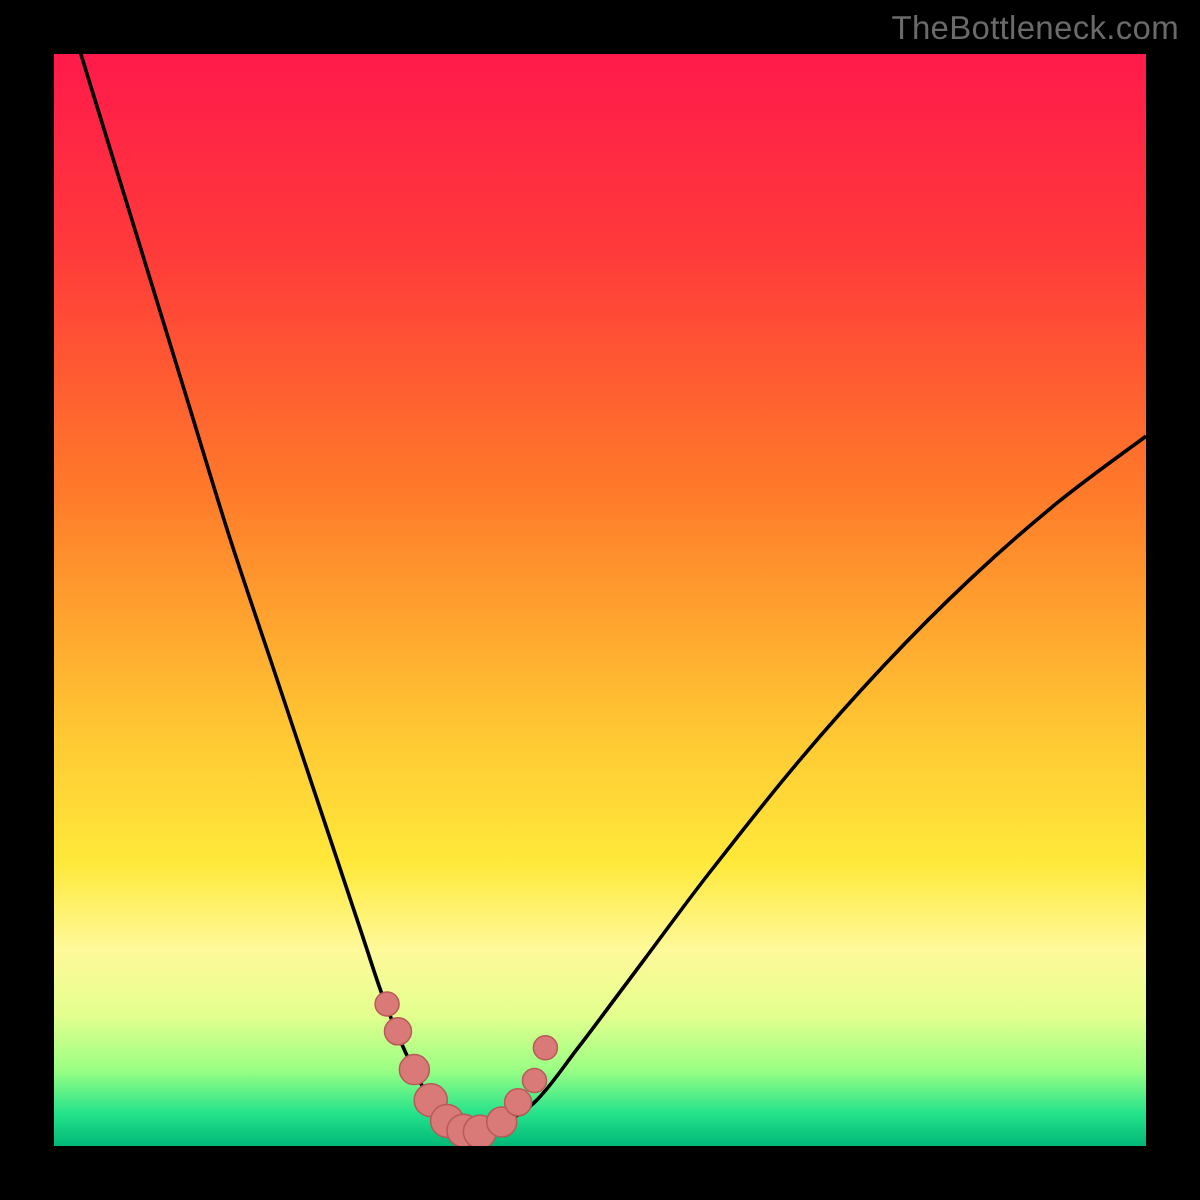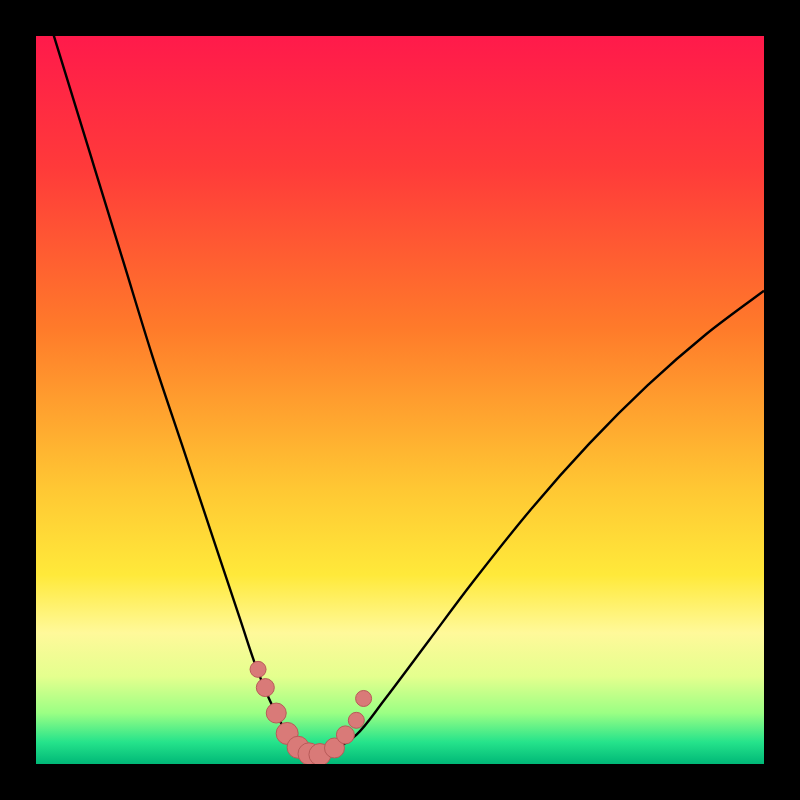--- a/index.html
+++ b/index.html
@@ -66,13 +66,14 @@
         <circle cx="262.08" cy="711.256" r="11" fill="#d97a78" stroke="#b85a58" stroke-width="1"></circle>
         <circle cx="273" cy="717.808" r="11" fill="#d97a78" stroke="#b85a58" stroke-width="1"></circle>
         <circle cx="283.92" cy="718.536" r="11" fill="#d97a78" stroke="#b85a58" stroke-width="1"></circle>
         <circle cx="298.47999999999996" cy="711.984" r="10" fill="#d97a78" stroke="#b85a58" stroke-width="1"></circle>
         <circle cx="309.4" cy="698.88" r="9" fill="#d97a78" stroke="#b85a58" stroke-width="1"></circle>
         <circle cx="320.32" cy="684.32" r="8" fill="#d97a78" stroke="#b85a58" stroke-width="1"></circle>
         <circle cx="327.6" cy="662.48" r="8" fill="#d97a78" stroke="#b85a58" stroke-width="1"></circle>
       </g>
   </svg>
 
+  <div class="watermark">TheBottleneck.com</div>
 </div>
 
 </body></html>

